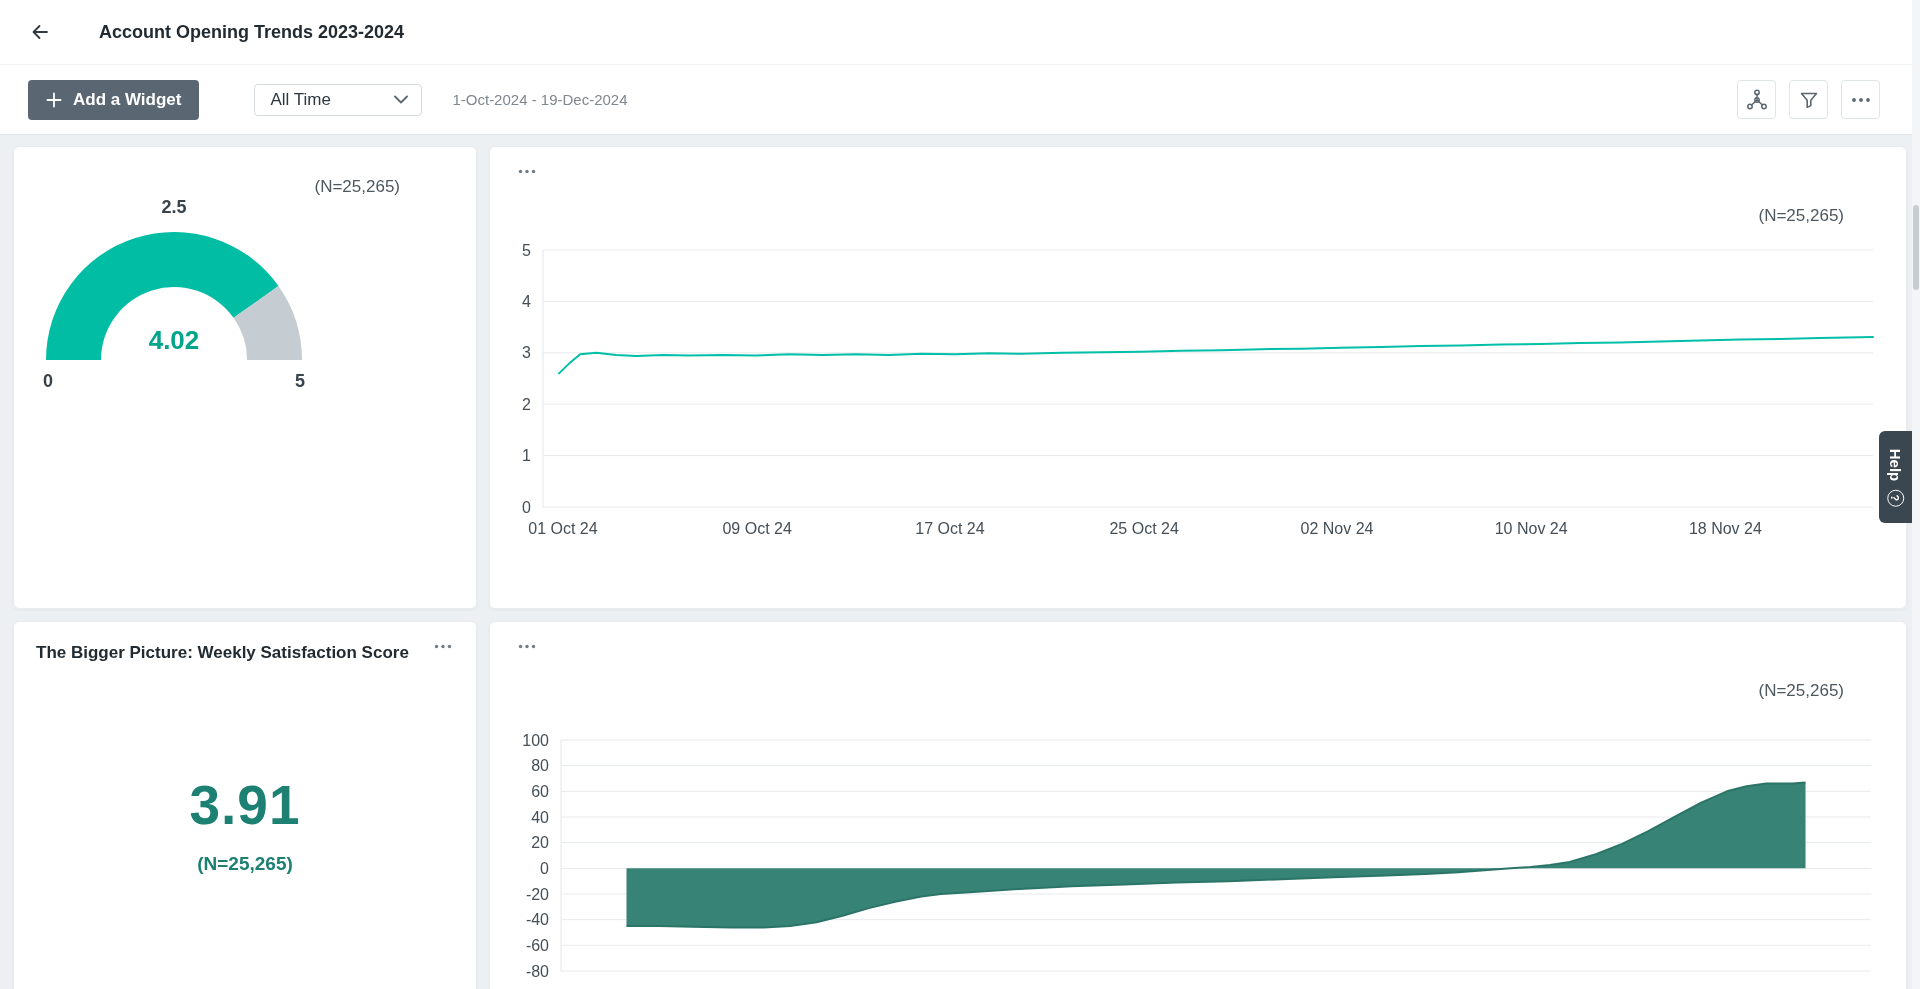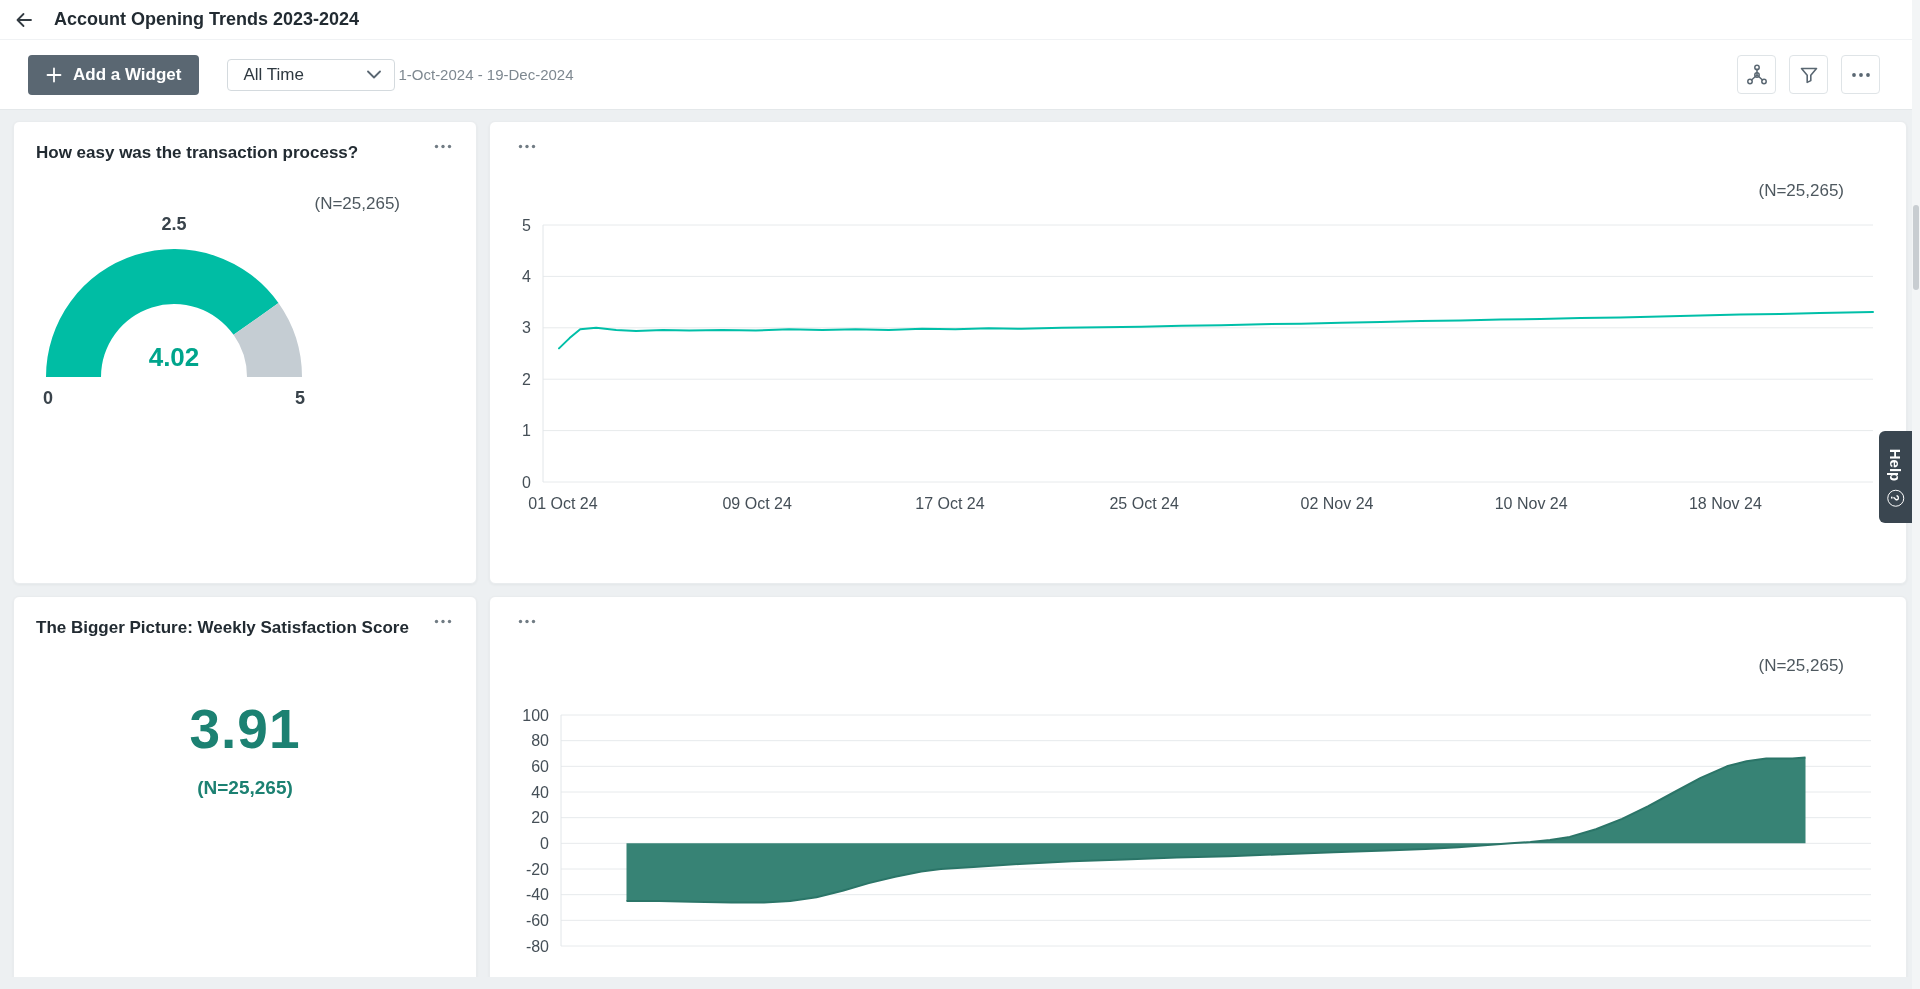--- a/index.html
+++ b/index.html
@@ -1,27 +1,27 @@
 <!DOCTYPE html>
 <html><head>
 <meta charset="utf-8">
 <style>
   * { box-sizing: border-box; }
   html,body { margin:0; padding:0; width:1920px; height:989px; overflow:hidden;
     font-family:"Liberation Sans","DejaVu Sans",sans-serif; background:#EDF0F2; color:#232C33; }
   .page { position:relative; width:1920px; height:989px; overflow:hidden; }
 
   
-  .topbar { height:40px; background:#fff; display:flex; align-items:center;
-    padding:0 10px; border-bottom:1px solid #F0F2F4; }
+  .topbar { height:65px; background:#fff; display:flex; align-items:center;
+    padding:0 26px; border-bottom:1px solid #F0F2F4;gap:29px; }
   .back-btn { border:none; background:none; padding:4px; cursor:pointer; display:flex; align-items:center; }
   .page-title { margin:0 0 0 16px; font-size:18px; font-weight:700; color:#222B32; }
 
   .toolbar { height:70px; background:#fff; display:flex; align-items:center;
-    padding:0 28px; border-bottom:1px solid #E4E8EA; }
+    padding:0 28px; border-bottom:1px solid #E4E8EA;gap:27px; }
   .add-widget-btn { height:40px; background:#5A6772; color:#fff; border:none; border-radius:4px;
     font-family:inherit; font-size:17px; font-weight:600; padding:0 18px; display:flex; align-items:center; gap:11px; cursor:pointer; }
   .select { height:32px; min-width:168px; border:1px solid #D4DADE; border-radius:4px; background:#fff;
     display:flex; align-items:center; justify-content:space-between; gap:18px;
     padding:0 13px 0 15px; font-size:17px; color:#2E3840; margin-left:28px; cursor:pointer; }
   .daterange { margin-left:3px; font-size:15px; color:#7E8890; }
   .toolbar-right { margin-left:auto; display:flex; gap:13px; padding-right:12px; }
   .icon-btn { width:39px; height:39px; border:1px solid #DFE4E7; border-radius:4px; background:#fff;
     display:flex; align-items:center; justify-content:center; cursor:pointer; color:#5A6772; }
 
@@ -34,21 +34,21 @@
   .card-title { margin:0; font-size:17px; font-weight:700; color:#222B32; line-height:1.3; }
   .more-btn { border:none; background:none; padding:2px 6px; cursor:pointer; line-height:0; }
   .sample { text-align:right; font-size:17px; color:#4E585F; margin-top:30px; padding-right:62px; }
   .sample--wide { padding-right:76px; }
 
   
   .gauge-wrap { display:flex; }
   .gauge-wrap svg { margin-right:50px; }
 
   
-  .number-stack { display:flex; flex-direction:column; align-items:center; margin-top:58px; }
+  .number-stack { display:flex; flex-direction:column; align-items:center; margin-top:109px; }
   .big-number { font-size:55px; font-weight:700; color:#1C8172; letter-spacing:1px; }
   .number-sample { margin-top:16px; font-size:19px; font-weight:700; color:#1C8172; }
 
   
   .chart { width:100%; }
   .chart--line { margin-top:8px; }
   .chart--area { margin-top:33px; }
 
   
   .help-tab { position:absolute; right:8px; top:431px; width:33px; height:92px; background:#3A4650;
@@ -114,30 +114,20 @@
             <circle cx="10" cy="3" r="1.9" fill="#5A6772"></circle>
             <circle cx="17" cy="3" r="1.9" fill="#5A6772"></circle>
         </svg>
       </button>
     </div>
   </div>
 
   <main class="content">
 
     <section class="card">
-      <div class="card-head">
-        <h2 class="card-title">How easy was the transaction process?</h2>
-        <button class="more-btn">
-          <svg width="18" height="5" viewBox="0 0 18 5">
-            <circle cx="2.5" cy="2.5" r="1.7" fill="#717C84"></circle>
-              <circle cx="9" cy="2.5" r="1.7" fill="#717C84"></circle>
-              <circle cx="15.5" cy="2.5" r="1.7" fill="#717C84"></circle>
-          </svg>
-        </button>
-      </div>
       <div class="sample sample--wide">(N=25,265)</div>
       <div class="gauge-wrap chart">
           <svg width="320" height="200" viewBox="0 0 320 200">
             <path d="M 32.00 163.00 A 128 128 0 0 1 264.49 89.07 L 219.59 120.84 A 73 73 0 0 0 87.00 163.00 Z" fill="#00BDA4"></path>
             <path d="M 264.49 89.07 A 128 128 0 0 1 288.00 163.00 L 233.00 163.00 A 73 73 0 0 0 219.59 120.84 Z" fill="#C5CDD3"></path>
             <text x="160" y="16" text-anchor="middle" font-size="18" font-weight="600" fill="#39434B">2.5</text>
             <text x="160" y="152" text-anchor="middle" font-size="26" font-weight="700" fill="#00A58C">4.02</text>
             <text x="34" y="190" text-anchor="middle" font-size="18" font-weight="600" fill="#39434B">0</text>
             <text x="286" y="190" text-anchor="middle" font-size="18" font-weight="600" fill="#39434B">5</text>
           </svg>

